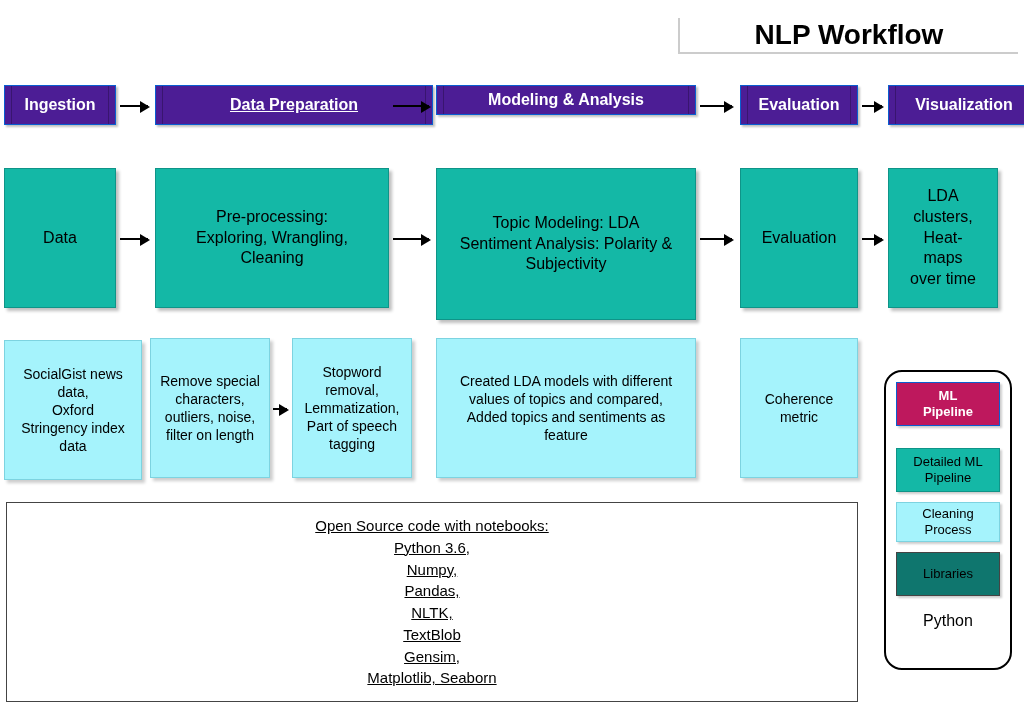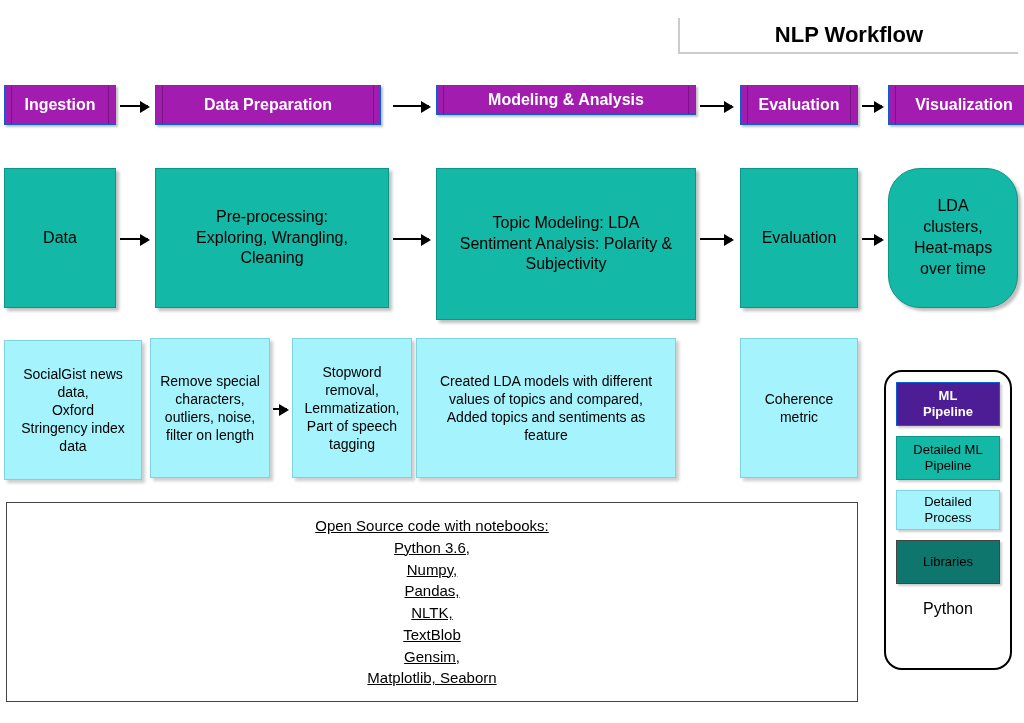--- a/index.html
+++ b/index.html
@@ -15,28 +15,28 @@
     position: absolute;
     top: 18px;
     left: 678px;
     width: 340px;
     height: 36px;
     border-bottom: 2px solid #ccc;
     border-left: 2px solid #ccc;
     display: flex;
     align-items: center;
     justify-content: center;
-    font-size: 22px;
+    font-size: 28px;
     font-weight: bold;
   }
 
   
   .stage {
     position: absolute;
-    background: #a21caf;
+    background: #4c1d95;
     color: #fff;
     font-weight: bold;
     font-size: 16px;
     display: flex;
     align-items: center;
     justify-content: center;
     border: 1px solid #0a5ed0;
     box-shadow: 2px 2px 2px rgba(0,0,0,0.25);
   }
   .stage::before, .stage::after {
@@ -135,51 +135,51 @@
     width: 104px;
     text-align: center;
     display: flex;
     align-items: center;
     justify-content: center;
     padding: 6px 4px;
     line-height: 1.2;
     box-shadow: 2px 2px 2px rgba(0,0,0,0.2);
     white-space: pre-line;
   }
-  .lg-blue  { background:#4c1d95; color:#fff; font-weight:bold; border:1px solid #0a5ed0; height:44px; }
-  .lg-teal  { background:#14b8a6; border:1px solid #0f9488; height:44px; }
+  .lg-blue  { background:#be185d; color:#fff; font-weight:bold; border:1px solid #0a5ed0; height:44px; }
+  .lg-teal  { background:#14b8a6; border:1px solid #0f9488; height:44px;margin-top:12px; }
   .lg-cyan  { background:#a5f3fc; border:1px solid #7dd3e0; height:40px; }
   .lg-white { background:#0f766e; border:1px solid #444; height:44px; }
   .legend-title { font-size:16px; margin-top:6px; }
 </style>
 </head>
 <body>
 
 <div class="title-bar">NLP Workflow</div>
 
 <div class="stage" style="left:4px;  top:85px; width:112px; height:40px;">Ingestion</div>
-<div class="stage" style="left:155px;top:85px; width:226px; height:40px;">Data Preparation</div>
+<div class="stage" style="left:155px;top:85px; width:278px; height:40px;text-decoration:underline;">Data Preparation</div>
 <div class="stage" style="left:436px;top:85px; width:260px; height:30px;">Modeling &amp; Analysis</div>
 <div class="stage" style="left:740px;top:85px; width:118px; height:40px;">Evaluation</div>
 <div class="stage" style="left:888px;top:85px; width:152px; height:40px;">Visualization</div>
 
 <div class="arrow" style="left:120px; top:105px; width:28px;"></div>
 <div class="arrow" style="left:393px; top:105px; width:36px;"></div>
 <div class="arrow" style="left:700px; top:105px; width:32px;"></div>
 <div class="arrow" style="left:862px; top:105px; width:20px;"></div>
 
 <div class="teal" style="left:4px;   top:168px; width:112px; height:140px;">Data</div>
 <div class="teal" style="left:155px; top:168px; width:234px; height:140px;">Pre-processing:
 Exploring, Wrangling,
 Cleaning</div>
 <div class="teal" style="left:436px; top:168px; width:260px; height:152px;">Topic Modeling: LDA
 Sentiment Analysis: Polarity &amp;
 Subjectivity</div>
 <div class="teal" style="left:740px; top:168px; width:118px; height:140px;">Evaluation</div>
-<div class="teal" style="left:888px; top:168px; width:130px; height:140px;border-radius:32px;">LDA clusters,
+<div class="teal" style="left:888px; top:168px; width:110px; height:140px;">LDA clusters,
 Heat-maps
 over time</div>
 
 <div class="arrow" style="left:120px; top:238px; width:28px;"></div>
 <div class="arrow" style="left:393px; top:238px; width:36px;"></div>
 <div class="arrow" style="left:700px; top:238px; width:32px;"></div>
 <div class="arrow" style="left:862px; top:238px; width:20px;"></div>
 
 <div class="cyan" style="left:4px;   top:340px; width:138px; height:140px;">SocialGist news
 data,
@@ -188,21 +188,21 @@
 data</div>
 <div class="cyan" style="left:150px; top:338px; width:120px; height:140px;">Remove special
 characters,
 outliers, noise,
 filter on length</div>
 <div class="cyan" style="left:292px; top:338px; width:120px; height:140px;">Stopword
 removal,
 Lemmatization,
 Part of speech
 tagging</div>
-<div class="cyan" style="left:416px; top:338px; width:260px; height:140px;">Created LDA models with different
+<div class="cyan" style="left:436px; top:338px; width:260px; height:140px;">Created LDA models with different
 values of topics and compared,
 Added topics and sentiments as
 feature</div>
 <div class="cyan" style="left:740px; top:338px; width:118px; height:140px;">Coherence
 metric</div>
 
 <div class="arrow" style="left:273px; top:408px; width:14px;"></div>
 
 <div class="libs" style="left:6px; top:502px; width:852px; height:200px;text-decoration:underline;">Open Source code with notebooks:
 Python 3.6,
@@ -211,16 +211,16 @@
 NLTK,
 TextBlob
 Gensim,
 Matplotlib, Seaborn</div>
 
 <div class="legend">
   <div class="lg-box lg-blue">ML
 Pipeline</div>
   <div class="lg-box lg-teal">Detailed ML
 Pipeline</div>
-  <div class="lg-box lg-cyan">Detailed Process</div>
+  <div class="lg-box lg-cyan">Cleaning Process</div>
   <div class="lg-box lg-white">Libraries</div>
   <div class="legend-title">Python</div>
 </div>
 
 </body></html>

